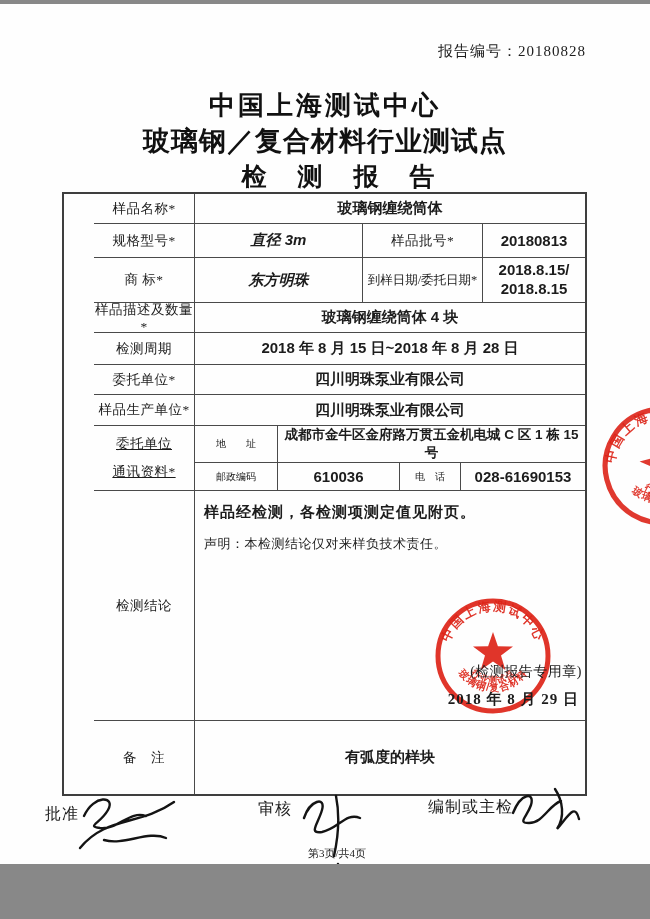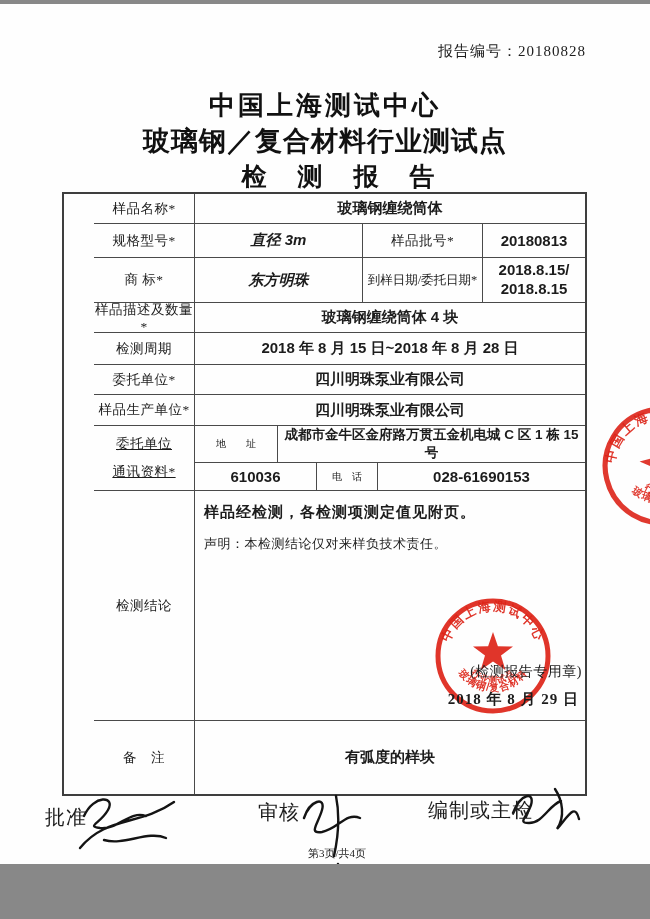--- a/index.html
+++ b/index.html
@@ -46,21 +46,21 @@
   .concl { flex:1; position:relative; display:block; text-align:left; }
   .concl-l1 { position:absolute; top:12px; left:9px; font-size:15px; font-weight:bold; letter-spacing:1px;font-family:Liberation Mono, monospace; }
   .concl-l2 { position:absolute; top:44px; left:9px; font-size:13px; letter-spacing:.5px; }
   .stamp-caption { position:absolute; top:172px; right:3px; font-size:14px; z-index:3; letter-spacing:.5px; }
   .stamp-date    { position:absolute; top:199px; right:6px; font-size:15px; font-weight:bold; z-index:3; letter-spacing:1px; }
 
   .stamp { position:absolute; z-index:2; }
   .stamp-main { left:433px; top:592px; }
   .stamp-side { left:600px; top:400px; transform:rotate(-14deg); }
 
-  .sig-label { position:absolute; font-size:20px; z-index:2; letter-spacing:1px; }
+  .sig-label { position:absolute; font-size:16px; z-index:2; letter-spacing:1px; }
   .sig { position:absolute; z-index:1; }
   .footer { position:absolute; top:842px; left:12px; width:100%; text-align:center; font-size:11px; }
 </style>
 </head>
 <body>
 
 <div class="page">
 
   <div class="report-no">报告编号：20180828</div>
 
@@ -114,20 +114,21 @@
       <div class="td lbl lbl-2line">
         <span>委托单位</span>
         <span>通讯资料*</span>
       </div>
       <div class="sub">
         <div class="sub-r first">
           <div class="td lbl2">地　　址</div>
           <div class="td val val-sm">成都市金牛区金府路万贯五金机电城 C 区 1 栋 15 号</div>
         </div>
         <div class="sub-r">
+          <div class="td lbl2">邮政编码</div>
           <div class="td val w122">610036</div>
           <div class="td lbl2 w61">电　话</div>
           <div class="td val">028-61690153</div>
         </div>
       </div>
     </div>
 
     <div class="tr h230">
       <div class="td lbl">检测结论</div>
       <div class="td concl">

